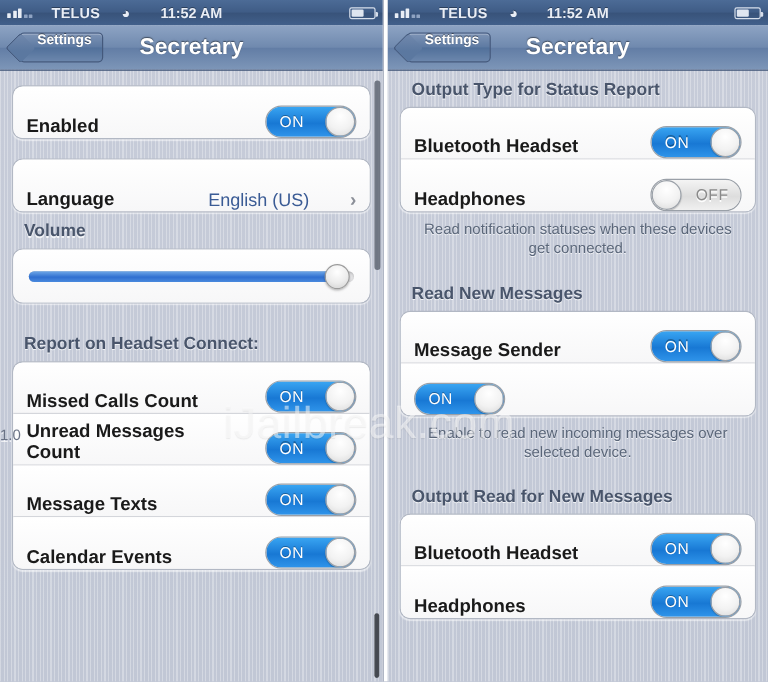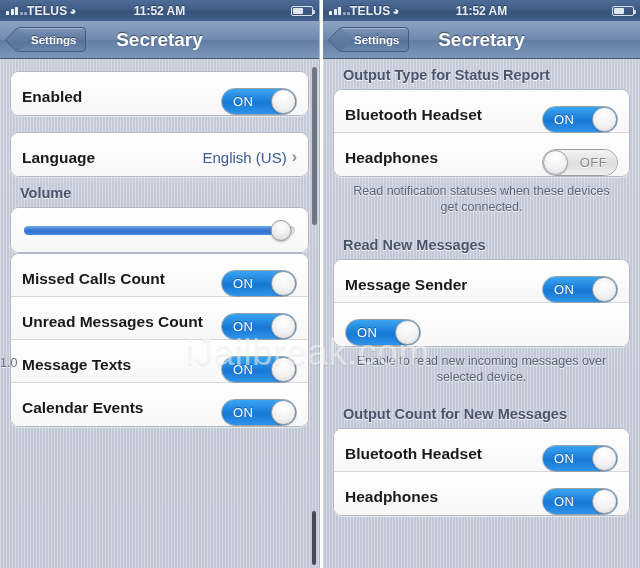--- a/index.html
+++ b/index.html
@@ -27,21 +27,21 @@
   .statusbar {
     position: relative;
     height: 21px;
     background: linear-gradient(180deg, #4c6b96 0%, #3f5c86 48%, #38537a 52%, #42608b 100%);
     color: #e9eef6;
     display: flex; align-items: center;
     font-size: 12px; font-weight: bold;
     padding: 0 6px;
     text-shadow: 0 -1px 0 rgba(0,0,0,.35);
   }
-  .sb-left { display: flex; align-items: center; gap: 0; justify-content: center; }
+  .sb-left { display: flex; align-items: center; gap: 16px; justify-content: center; }
   .sb-bars { display: flex; align-items: flex-end; gap: 1.5px; height: 9px; }
   .sb-bars i { width: 3px; background: #e9eef6; border-radius: .5px; display:block; }
   .sb-bars i:nth-child(1){height:4px;} .sb-bars i:nth-child(2){height:6px;}
   .sb-bars i:nth-child(3){height:8px;}
   .sb-bars i.dim{height:3px;background:#8fa3c2;}
   .sb-carrier { font-size: 12px; letter-spacing: .2px; }
   .sb-wifi { margin-left:2px; font-size: 12px; line-height: 1; }
   .sb-time {
     position: absolute; left: 0; right: 0; text-align: center;
     font-size: 12px; font-weight: bold; pointer-events: none;
@@ -59,21 +59,21 @@
 
   
   .navbar {
     height: 38px; position: relative;
     background: linear-gradient(180deg, #8ea4c4 0%, #6f89ae 50%, #627da5 51%, #7d96b8 100%);
     border-bottom: 1px solid #45597a;
     display: flex; align-items: center; padding: 0 8px;
   }
   .back-btn {
     position: relative;
-    height: 25px; display: flex; align-items: center;
+    height: 25px; display: flex; 
     padding: 0 9px 0 14px;
     background: linear-gradient(180deg, #7d93b5 0%, #5d7aa2 50%, #51709a 51%, #6b86ac 100%);
     border: 1px solid #44597c;
     border-radius: 4px 4px 4px 4px;
     color: #fff; font-size: 11.5px; font-weight: bold;
     text-shadow: 0 -1px 0 rgba(0,0,0,.45);
     box-shadow: inset 0 1px 0 rgba(255,255,255,.28);
     margin-left: 8px;
   }
   .back-btn::before {
@@ -103,24 +103,25 @@
     padding: 7px 16px 2px 16px; line-height: 1.25;
   }
   .group {
     background: #fdfdfd;
     border: 1px solid #b2b8c4;
     border-radius: 9px;
     box-shadow: 0 1px 1px rgba(255,255,255,.55);
     overflow: hidden;
   }
   .row {
-    height: 43px; display: flex; align-items: flex-start;
-    padding: 16px 11px;
+    height: 43px; display: flex; align-items: flex-end;
+    padding: 0 11px;
     border-bottom: 1px solid #d4d6db;
     background: linear-gradient(180deg,#ffffff 0%, #f7f7f8 100%);
+    gap: 29px;
   }
   .row:last-child { border-bottom: none; }
   .row-label { font-size: 15.5px; font-weight: bold; color: #1a1a1a; flex: 1; }
   .row-value { font-size: 15px; color: #3a5b95; font-weight: normal; margin-right: 5px; }
   .chev { color:#8b8f98; font-size: 16px; font-weight: bold; line-height: 1; }
 
   
   .toggle {
     position: relative; width: 76px; height: 27px;
     border-radius: 14px; border: 1px solid #9aa0a8;
@@ -261,20 +262,21 @@
         <div class="slider-cell">
           <span class="slider">
             <span class="track-bg"></span>
             <span class="fill" id="vol-fill" style="width: 95%;"></span>
             <span class="knob" id="vol-knob" style="left: 95%;"></span>
           </span>
         </div>
       </div>
       <div class="slider-val">1.0</div>
 
+      <div class="grp-header" style="padding-top:26px">Report on Headset Connect:</div>
       <div class="group">
         <div class="row">
           <span class="row-label">Missed Calls Count</span>
           <span class="toggle on">
             <span class="track"></span>
             <span class="txt">ON</span>
             <span class="knob"></span>
           </span>
         </div>
         <div class="row">
@@ -373,21 +375,21 @@
         <div class="row">
           <span class="toggle on">
             <span class="track"></span>
             <span class="txt">ON</span>
             <span class="knob"></span>
           </span>
         </div>
       </div>
       <div class="grp-footer">Enable to read new incoming messages over selected device.</div>
 
-      <div class="grp-header" style="padding-top:18px">Output Count for New Messages</div>
+      <div class="grp-header" style="padding-top:18px">Output Read for New Messages</div>
       <div class="group">
         <div class="row">
           <span class="row-label">Bluetooth Headset</span>
           <span class="toggle on">
             <span class="track"></span>
             <span class="txt">ON</span>
             <span class="knob"></span>
           </span>
         </div>
         <div class="row">

